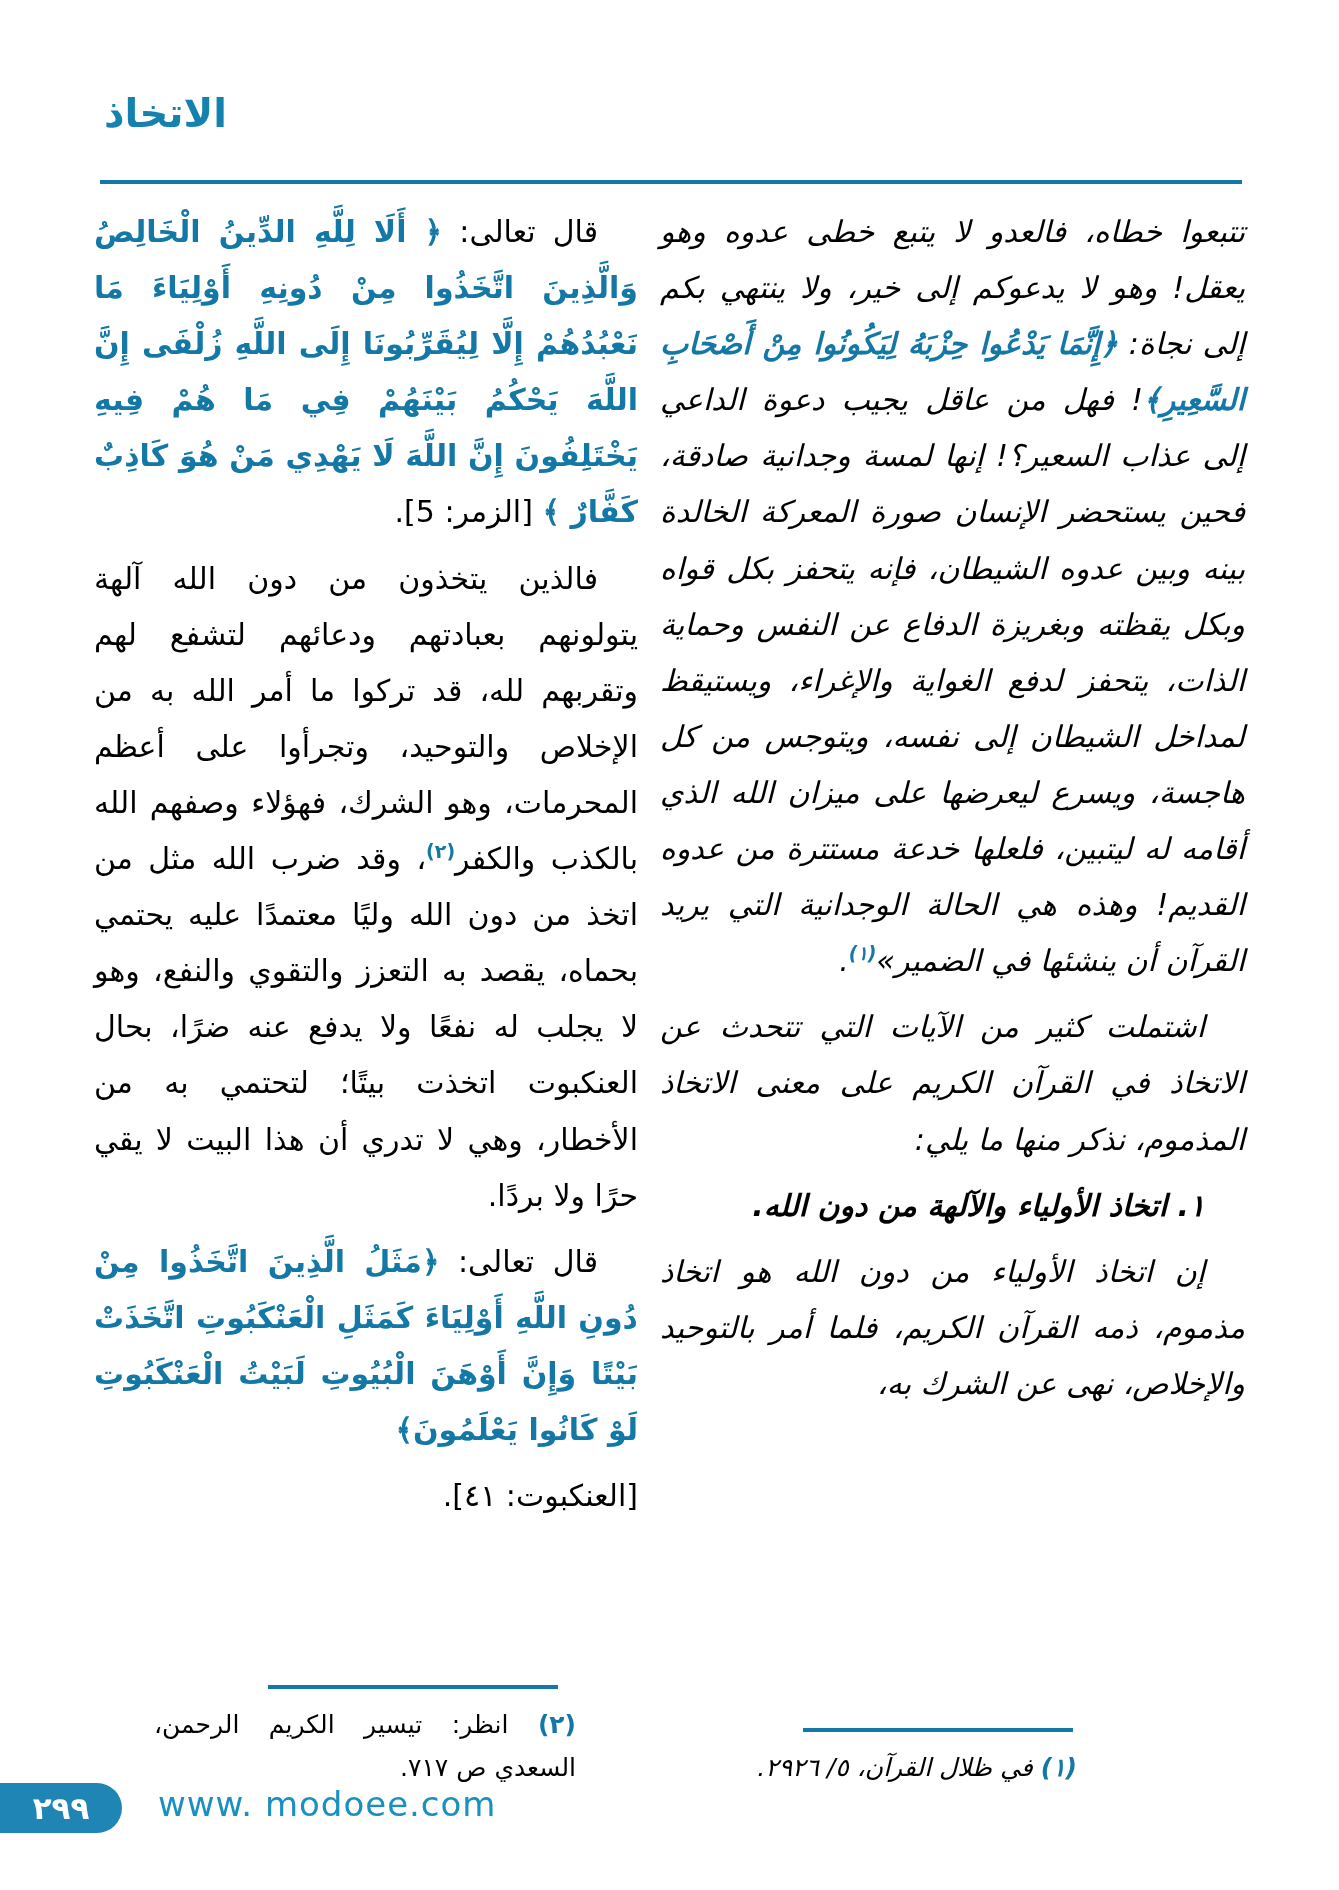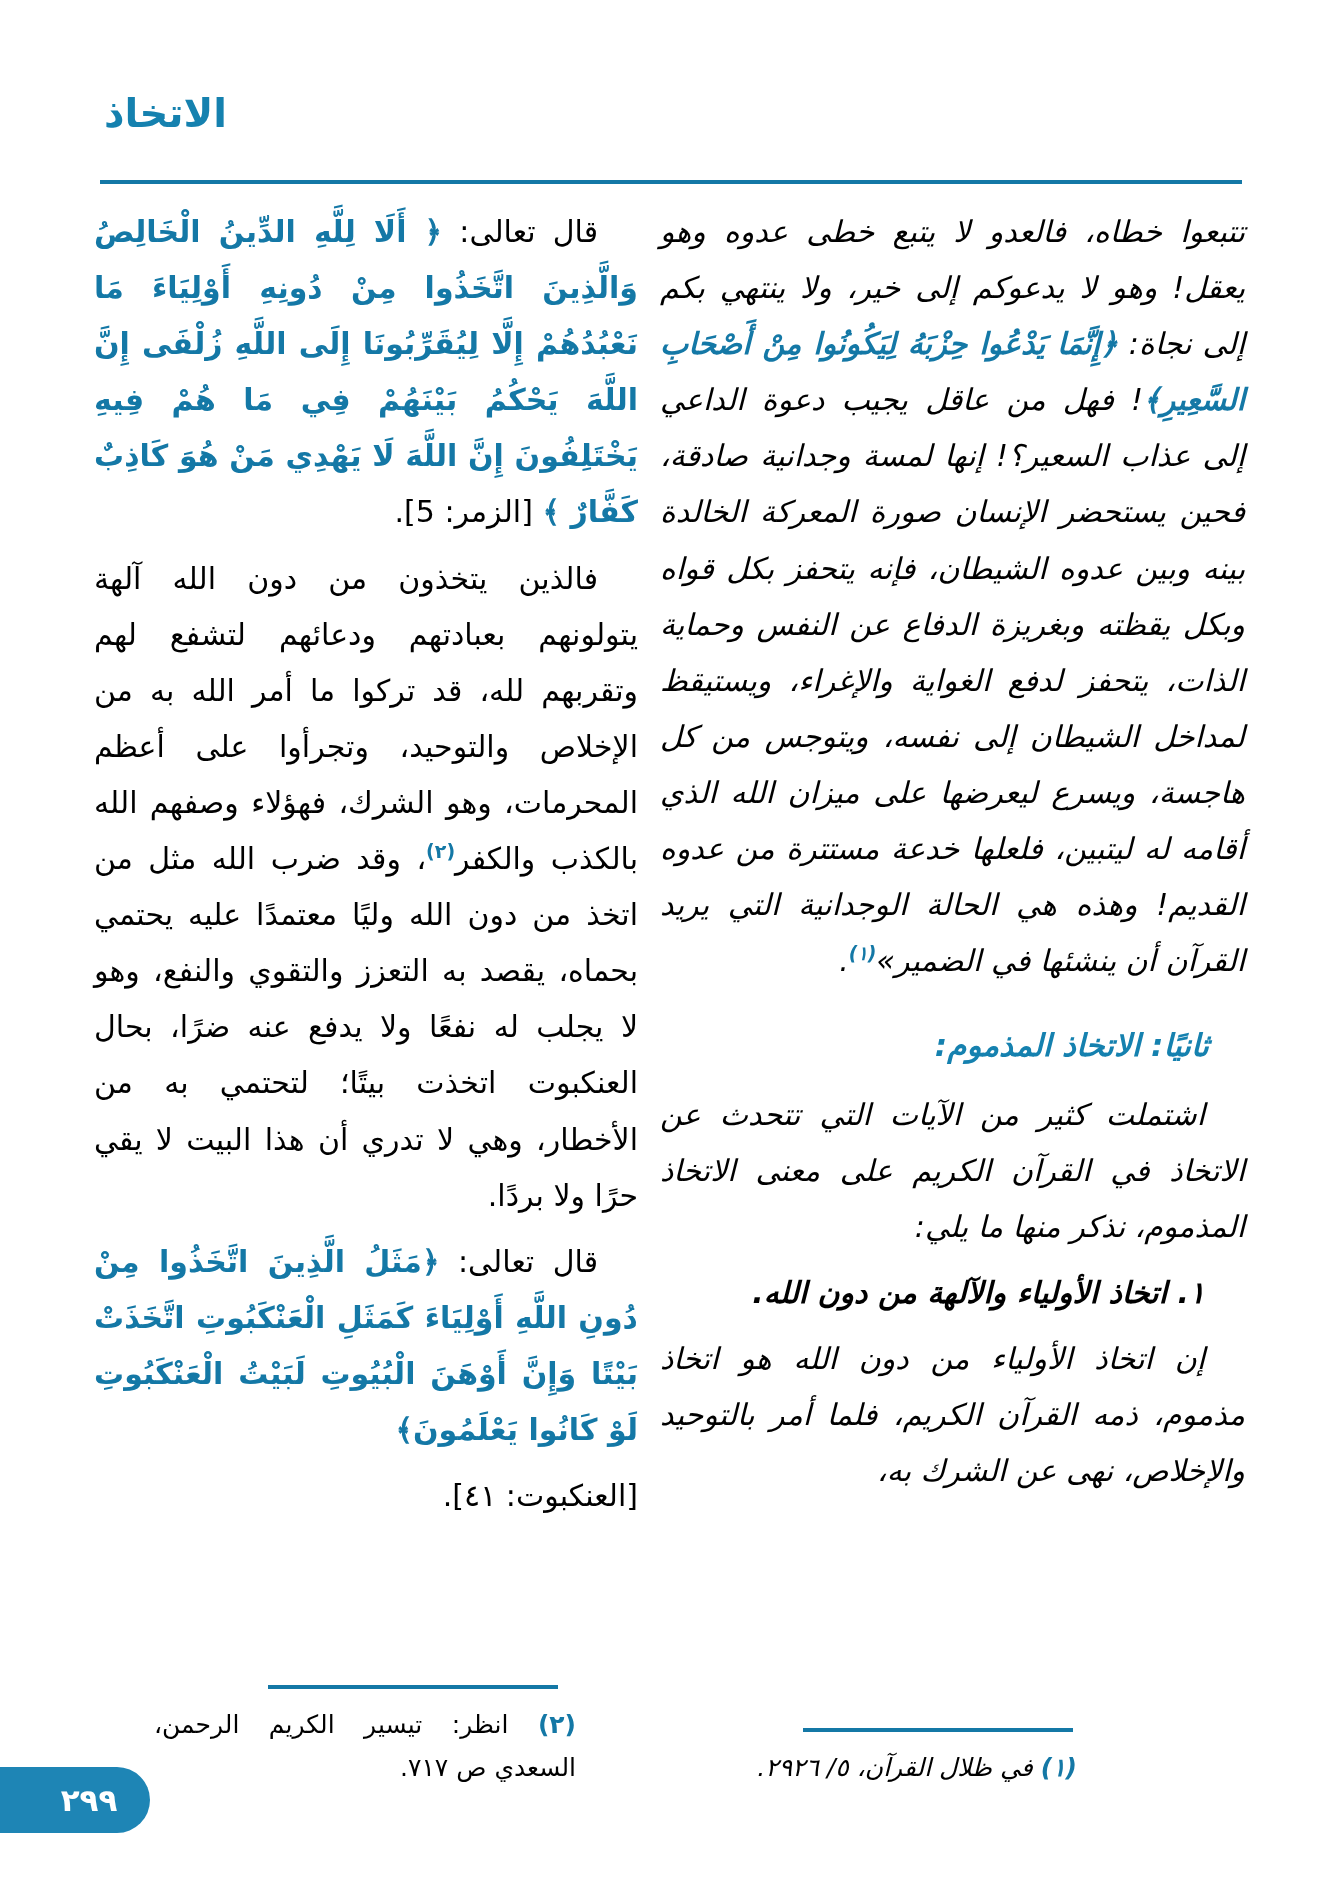--- a/index.html
+++ b/index.html
@@ -54,25 +54,25 @@
   .col-left  .fn-rule { width:290px; margin-left:auto; margin-right:80px; }
   .footnote {
     font-size:25px; line-height:1.75; text-align:justify; margin:0;
   }
   .col-right .footnote { padding-right:168px; }
   .col-left  .footnote { padding-right:62px; padding-left:60px; }
   .fn-marker { color:#1478a6; font-weight:bold; }
   
   .page-number-tab {
     position:absolute; left:0; bottom:57px;
-    width:122px; height:66px;
+    width:122px; height:50px;
     background:#1e85b5;
     border-radius:0 36px 36px 0;
     display:flex; align-items:center; justify-content:center;
-    color:#ffffff; font-size:31px; font-weight:bold;padding-left:28px;
+    color:#ffffff; font-size:31px; font-weight:bold;
   }
   .site-url {
     position:absolute; left:158px; bottom:66px;
     color:#1a8fc2; font-size:34px; letter-spacing:1px;
     direction:ltr; text-decoration:none;
   }
 </style>
 </head>
 <body>
 
@@ -80,21 +80,20 @@
 
   <div class="running-title">الاتخاذ</div>
   <div class="header-rule"></div>
 
   <main class="columns">
 
     <section class="col col-right">
       <p>
         <span>تتبعوا خطاه، فالعدو لا يتبع خطى عدوه وهو يعقل! وهو لا يدعوكم إلى خير، ولا ينتهي بكم إلى نجاة: </span><span class="quran">﴿إِنَّمَا يَدْعُوا حِزْبَهُ لِيَكُونُوا مِنْ أَصْحَابِ السَّعِيرِ﴾</span><span>! فهل من عاقل يجيب دعوة الداعي إلى عذاب السعير؟! إنها لمسة وجدانية صادقة، فحين يستحضر الإنسان صورة المعركة الخالدة بينه وبين عدوه الشيطان، فإنه يتحفز بكل قواه وبكل يقظته وبغريزة الدفاع عن النفس وحماية الذات، يتحفز لدفع الغواية والإغراء، ويستيقظ لمداخل الشيطان إلى نفسه، ويتوجس من كل هاجسة، ويسرع ليعرضها على ميزان الله الذي أقامه له ليتبين، فلعلها خدعة مستترة من عدوه القديم! وهذه هي الحالة الوجدانية التي يريد القرآن أن ينشئها في الضمير»</span><sup class="fnref">(١)</sup><span>.</span>
       </p>
-      <h2 class="subheading">ثانيًا: الاتخاذ المذموم:</h2>
       <p class="indent">اشتملت كثير من الآيات التي تتحدث عن الاتخاذ في القرآن الكريم على معنى الاتخاذ المذموم، نذكر منها ما يلي:</p>
       <p class="indent list-item">١. اتخاذ الأولياء والآلهة من دون الله.</p>
       <p class="indent">إن اتخاذ الأولياء من دون الله هو اتخاذ مذموم، ذمه القرآن الكريم، فلما أمر بالتوحيد والإخلاص، نهى عن الشرك به،</p>
 
       <div class="footnotes">
         <div class="fn-rule"></div>
         <p class="footnote">
           <span class="fn-marker">(١)</span>
           <span>في ظلال القرآن، ٥/ ٢٩٢٦.</span>
         </p>
@@ -119,14 +118,15 @@
           <span class="fn-marker">(٢)</span>
           <span>انظر: تيسير الكريم الرحمن، السعدي ص ٧١٧.</span>
         </p>
       </div>
     </section>
   </main>
 
   <div class="page-number-tab">
     <span>٢٩٩</span>
   </div>
+  <a class="site-url" href="#">www. modoee.com</a>
 
 </div>
 
 </body></html>

